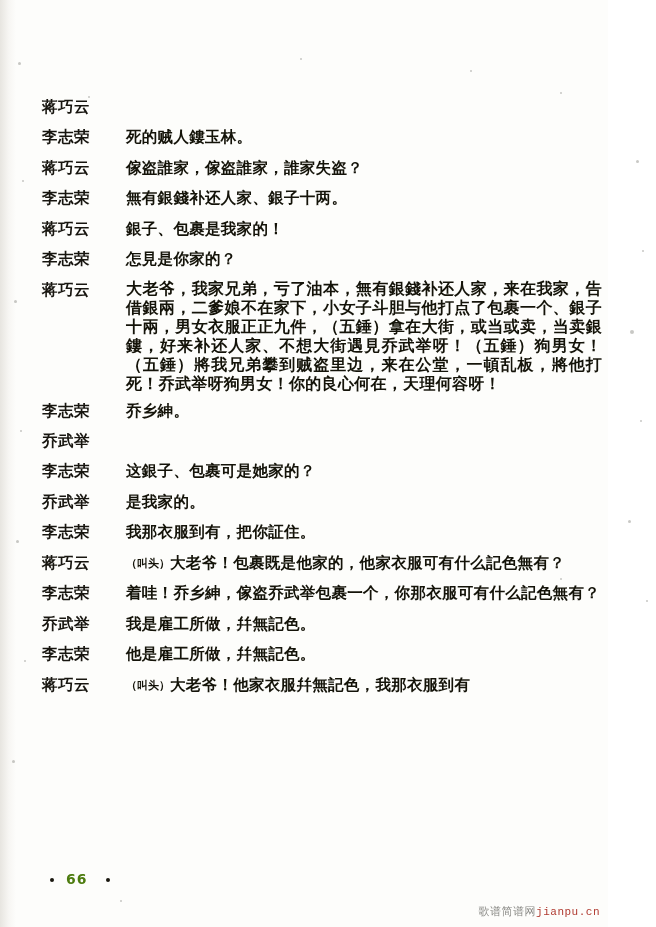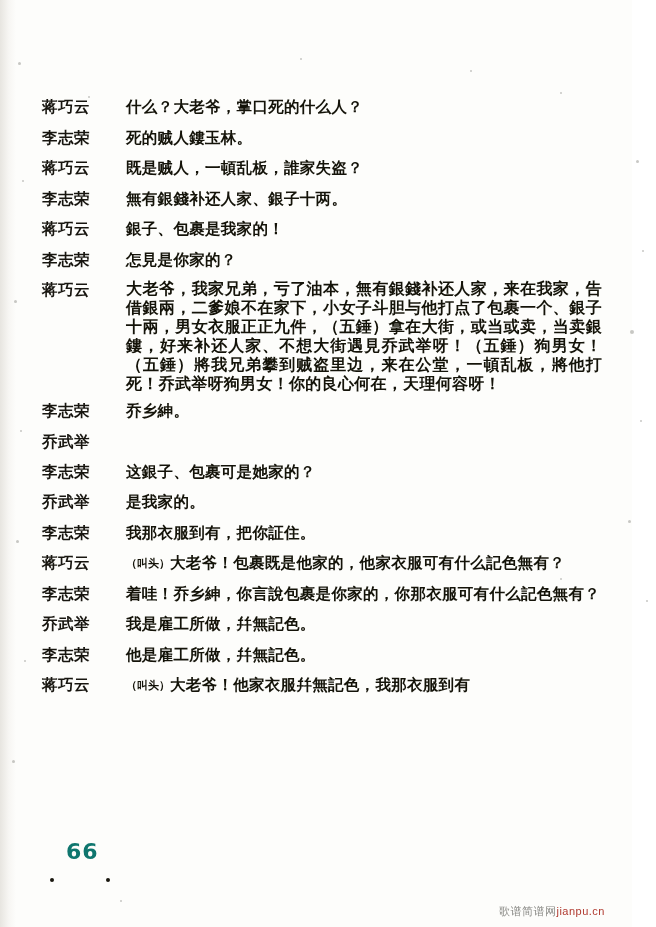--- a/index.html
+++ b/index.html
@@ -15,21 +15,20 @@
     font-family: "DejaVu Sans", "Liberation Sans", sans-serif;
   }
 
   
   #page {
     position: absolute;
     left: 0; top: 0;
     width: 608px;
     height: 927px;
     background: #fdfdfb;
-    padding-left: 24px;
   }
 
   
   .speck {
     position: absolute;
     background: #9a9a95;
     border-radius: 50%;
     opacity: .55;
   }
 
@@ -83,68 +82,67 @@
     font-size: 11px;
     font-weight: bold;
     vertical-align: 1px;
     letter-spacing: 0;
   }
 
   
   #folio {
     position: absolute;
     left: 66px;
-    top: 839px;
-    font-family: "DejaVu Sans", "Liberation Sans", sans-serif;
-    font-weight: bold;
-    font-size: 22px;
-    color: #0f766e;
+    top: 871px;
+    font-family: "DejaVu Sans", "Liberation Sans", sans-serif;
+    font-weight: bold;
+    font-size: 14px;
+    color: #4d7c0f;
     letter-spacing: 1px;
   }
   .folio-dot {
     position: absolute;
     width: 4px; height: 4px;
     background: #19170f;
     border-radius: 50%;
     top: 878px;
   }
   #folio-dot-l { left: 50px; }
   #folio-dot-r { left: 106px; }
 
   
   #watermark {
     position: absolute;
-    right: 27px;
+    right: 8px;
     bottom: 8px;
-    font-family: Liberation Sans, sans-serif;
+    font-family: Liberation Mono, monospace;
     font-size: 11px;
     color: #8a8a86;
     letter-spacing: .5px;
     white-space: nowrap;
   }
   #watermark .wm-red { color: #b03a30; }
 </style>
 </head>
 <body>
 
 <div id="page">
   <div id="left-edge"></div>
 
   <div id="script">
       <div class="line">
         <div class="speaker">蒋巧云</div>
-        <div class="text">什么？大老爷，掌口死的什么人？</div>
       </div>
       <div class="line">
         <div class="speaker">李志荣</div>
         <div class="text">死的贼人鏤玉林。</div>
       </div>
       <div class="line">
         <div class="speaker">蒋巧云</div>
-        <div class="text">既是贼人，一頓乱板，誰家失盗？</div>
+        <div class="text">傢盗誰家，傢盗誰家，誰家失盗？</div>
       </div>
       <div class="line">
         <div class="speaker">李志荣</div>
         <div class="text">無有銀錢补还人家、銀子十两。</div>
       </div>
       <div class="line">
         <div class="speaker">蒋巧云</div>
         <div class="text">銀子、包裹是我家的！</div>
       </div>
       <div class="line">
@@ -173,21 +171,21 @@
       <div class="line">
         <div class="speaker">李志荣</div>
         <div class="text">我那衣服到有，把你証住。</div>
       </div>
       <div class="line">
         <div class="speaker">蒋巧云</div>
         <div class="text"><span class="inline-note">（叫头）</span><span>大老爷！包裹既是他家的，他家衣服可有什么記色無有？</span></div>
       </div>
       <div class="line">
         <div class="speaker">李志荣</div>
-        <div class="text">着哇！乔乡紳，你言說包裹是你家的，你那衣服可有什么記色無有？</div>
+        <div class="text">着哇！乔乡紳，傢盗乔武举包裹一个，你那衣服可有什么記色無有？</div>
       </div>
       <div class="line">
         <div class="speaker">乔武举</div>
         <div class="text">我是雇工所做，幷無記色。</div>
       </div>
       <div class="line">
         <div class="speaker">李志荣</div>
         <div class="text">他是雇工所做，幷無記色。</div>
       </div>
       <div class="line">

